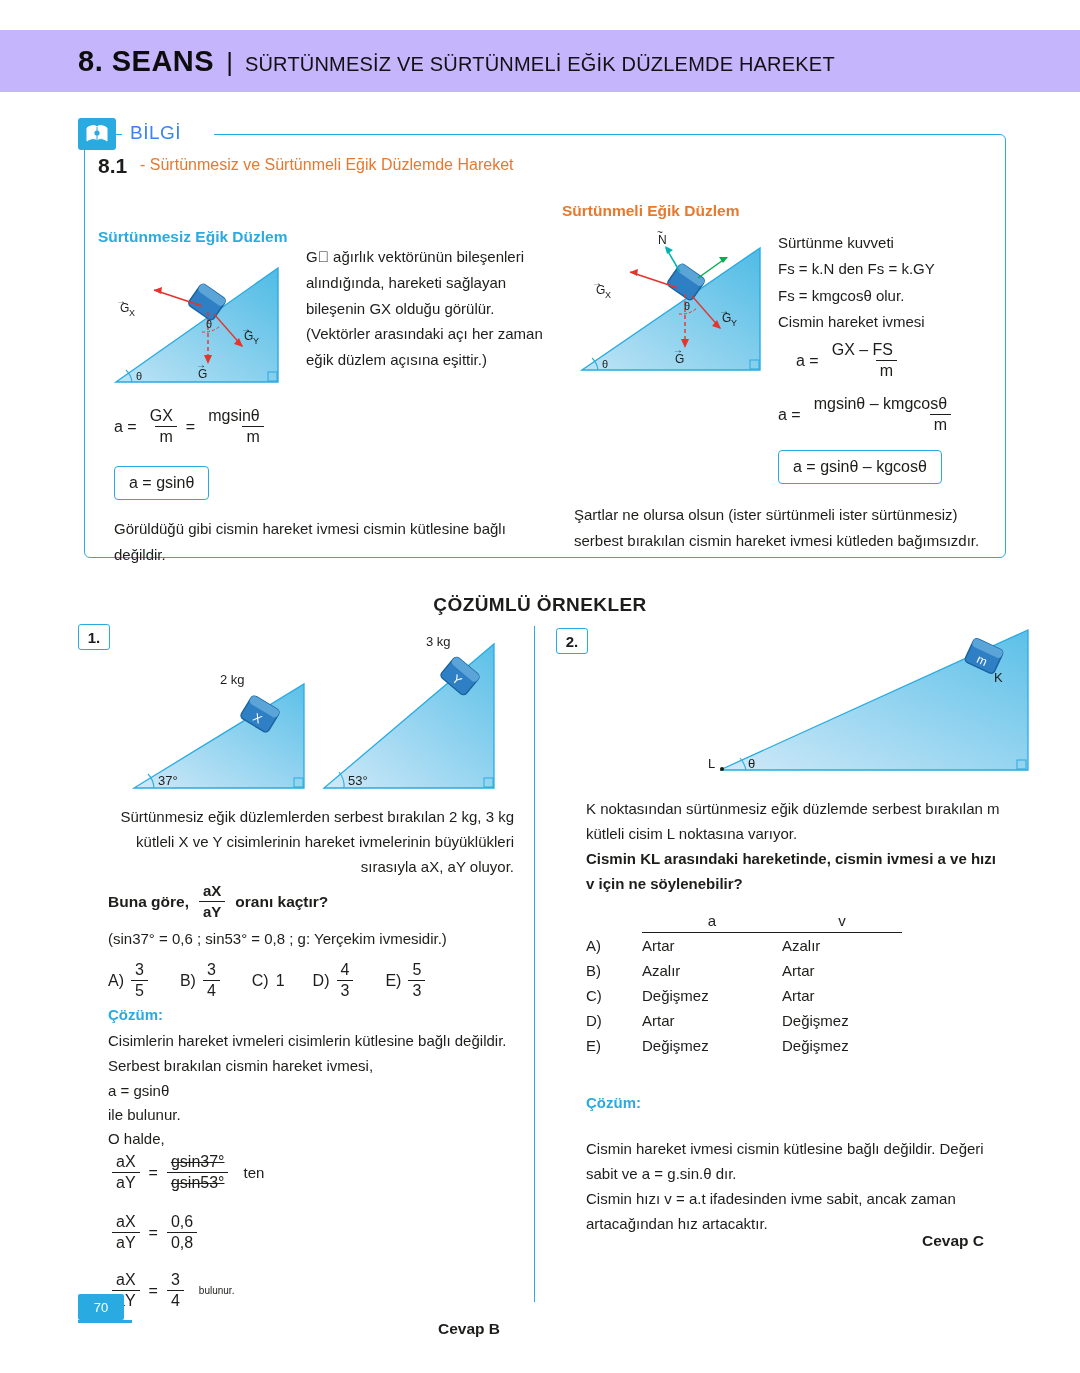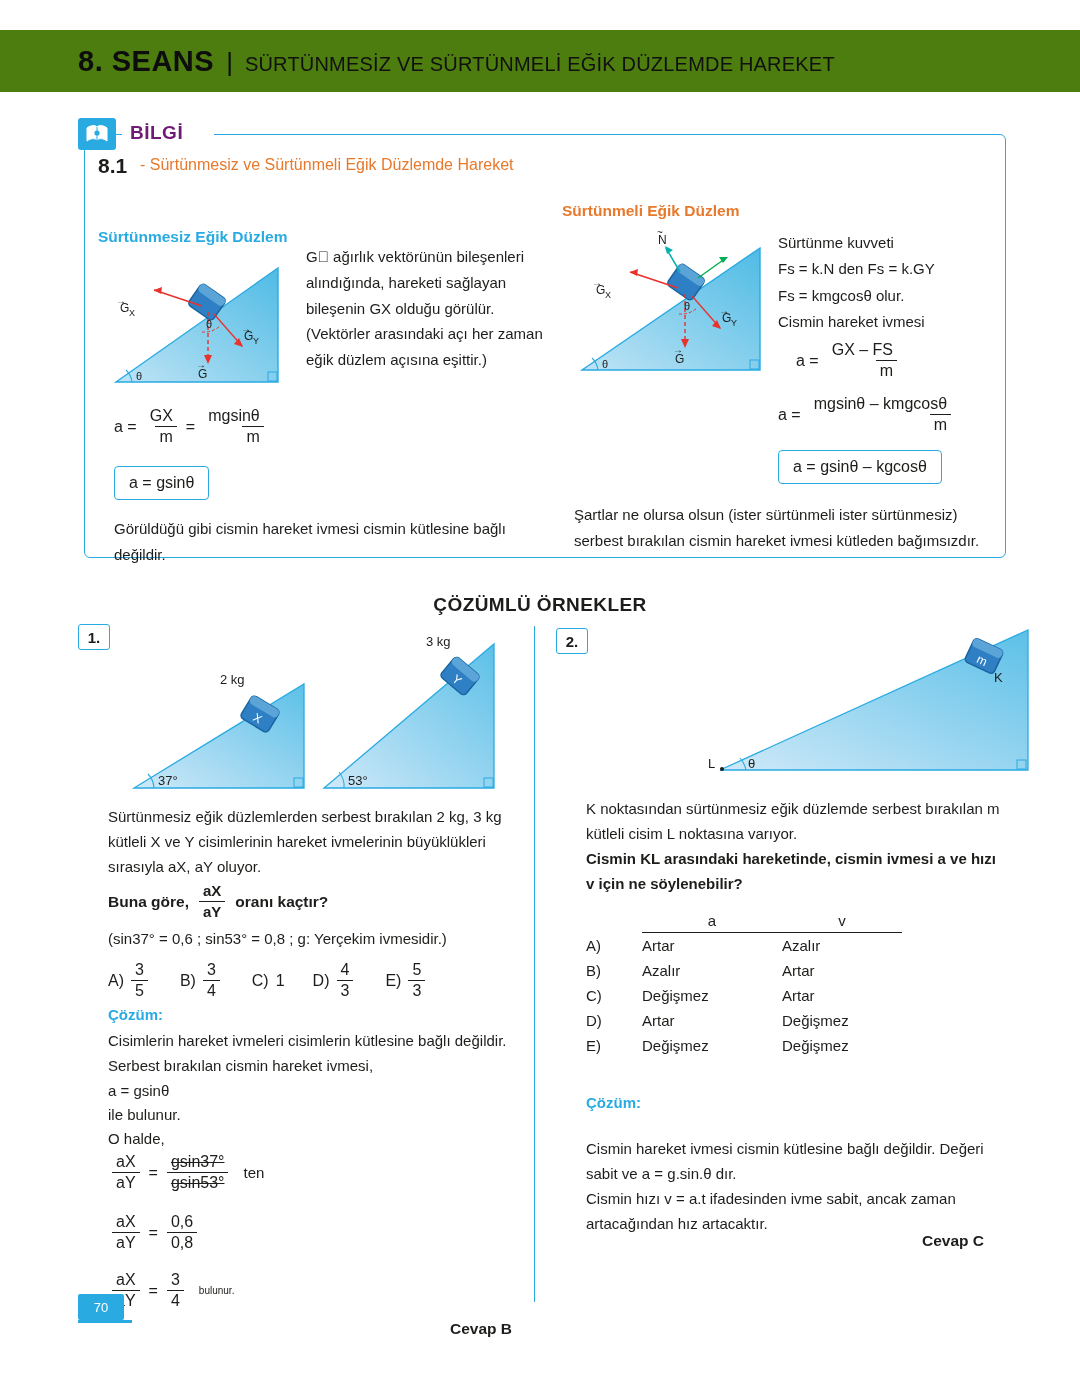--- a/index.html
+++ b/index.html
@@ -9,38 +9,38 @@
     font-family:"Liberation Sans", sans-serif;
     color:#1d1d1b;
     position:relative;
     overflow:hidden;
   }
   .page{position:relative;width:1080px;height:1373px;}
 
   
   .header{
     position:absolute;left:0;top:30px;width:1080px;height:62px;
-    background:#4d7c0f;
+    background:#c4b5fd;
     display:flex;align-items:center;
   }
   .header-inner{padding-left:78px;display:flex;align-items:baseline;gap:12px;}
   .seans{font-size:29px;font-weight:bold;letter-spacing:.5px;color:#0d0d0d;}
   .sep{font-size:26px;color:#0d0d0d;}
   .header-title{font-size:20px;color:#111;letter-spacing:.2px;}
 
   
   .bilgi-wrap{position:absolute;left:78px;top:118px;width:928px;}
   .bilgi-badge{
     position:absolute;left:0;top:0;width:38px;height:32px;background:#29abe2;
     border-radius:3px 3px 3px 3px;
     display:flex;align-items:center;justify-content:center;
   }
   .bilgi-badge svg{display:block;}
   .bilgi-label{
-    position:absolute;left:52px;top:4px;font-size:19px;font-weight:bold;color:#701a75;letter-spacing:.5px;
+    position:absolute;left:52px;top:4px;font-size:19px;font-weight:normal;color:#3b82f6;letter-spacing:.5px;
   }
   .bilgi-box{
     position:absolute;left:6px;top:16px;width:922px;height:424px;
     border:1.5px solid #29abe2;border-radius:6px;
     box-sizing:border-box;
   }
   .bilgi-box-mask{
     position:absolute;left:44px;top:10px;width:92px;height:14px;background:#fff;
   }
 
@@ -321,21 +321,21 @@
         <text x="240" y="153" font-size="13" fill="#1d1d1b">53°</text>
         <g transform="translate(352,44) rotate(40)">
           <rect x="-16" y="-13" width="32" height="26" rx="4" fill="#2f7fc4" stroke="#18639f" stroke-width="1.4"></rect>
           <rect x="-16" y="-13" width="32" height="9" rx="4" fill="#5aa4d8"></rect>
           <text x="-4" y="9" font-size="12" fill="#ffffff">Y</text>
         </g>
         <text x="318" y="14" font-size="13" fill="#1d1d1b">3 kg</text>
       </svg>
     </div>
 
-    <div class="body-txt" style="position:absolute;left:30px;top:180px;width:406px;">Sürtünmesiz eğik düzlemlerden serbest bırakılan 2 kg, 3 kg kütleli X ve Y cisimlerinin hareket ivmelerinin büyüklükleri sırasıyla aX, aY oluyor.</div>
+    <div class="body-txt" style="position:absolute;left:30px;top:180px;width:406px;text-align:right;">Sürtünmesiz eğik düzlemlerden serbest bırakılan 2 kg, 3 kg kütleli X ve Y cisimlerinin hareket ivmelerinin büyüklükleri sırasıyla aX, aY oluyor.</div>
 
     <div style="position:absolute;left:30px;top:258px;display:flex;align-items:center;gap:6px;font-size:15.5px;">
       <span class="b">Buna göre,</span>
       <span class="frac b" style="font-size:15px;">
         <span class="num">aX</span>
         <span class="den">aY</span>
       </span>
       <span class="b">oranı kaçtır?</span>
     </div>
 
@@ -421,21 +421,21 @@
           </span>
         <span>=</span>
         <span class="frac">
             <span class="num">3</span>
         <span class="den">4</span>
           </span>
         <span style="font-size:10px;margin-left:6px;">bulunur.</span>
       </div>
     </div>
 
-    <div class="cevap" style="position:absolute;left:372px;top:696px;">Cevap B</div>
+    <div class="cevap" style="position:absolute;left:360px;top:696px;">Cevap B</div>
   </div>
 
   <div class="qnum" style="left:556px;top:628px;">2.</div>
 
   <div class="col-right">
 
     <div style="position:absolute;left:148px;top:0px;width:330px;height:168px;">
       <svg width="330" height="168" viewBox="0 0 330 168">
         <defs>
           <linearGradient id="g3" x1="0" y1="1" x2="1" y2="0">

